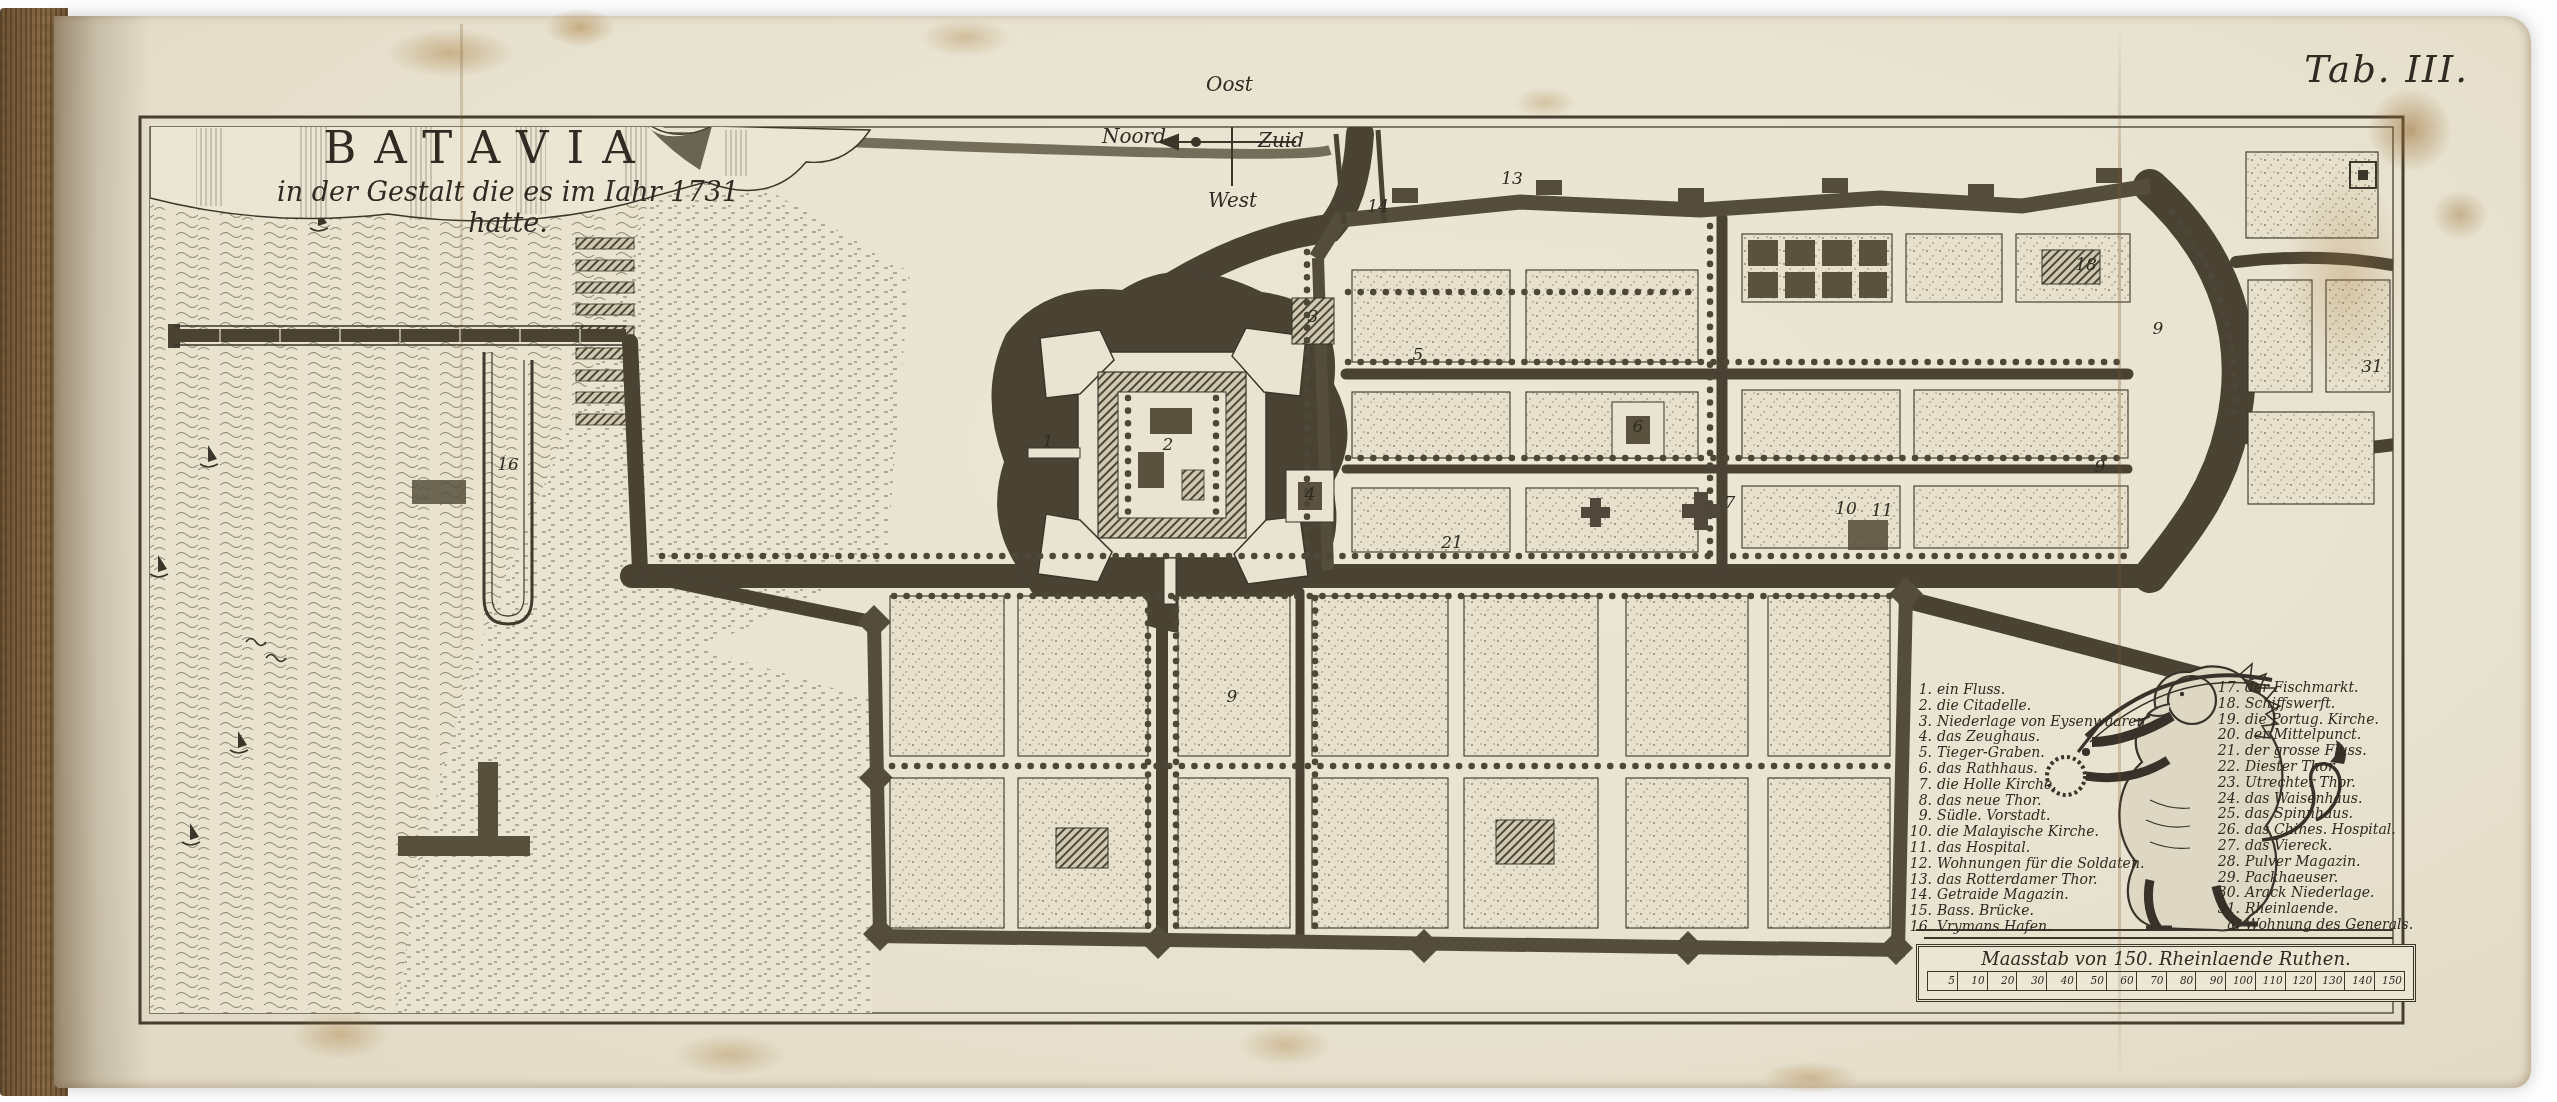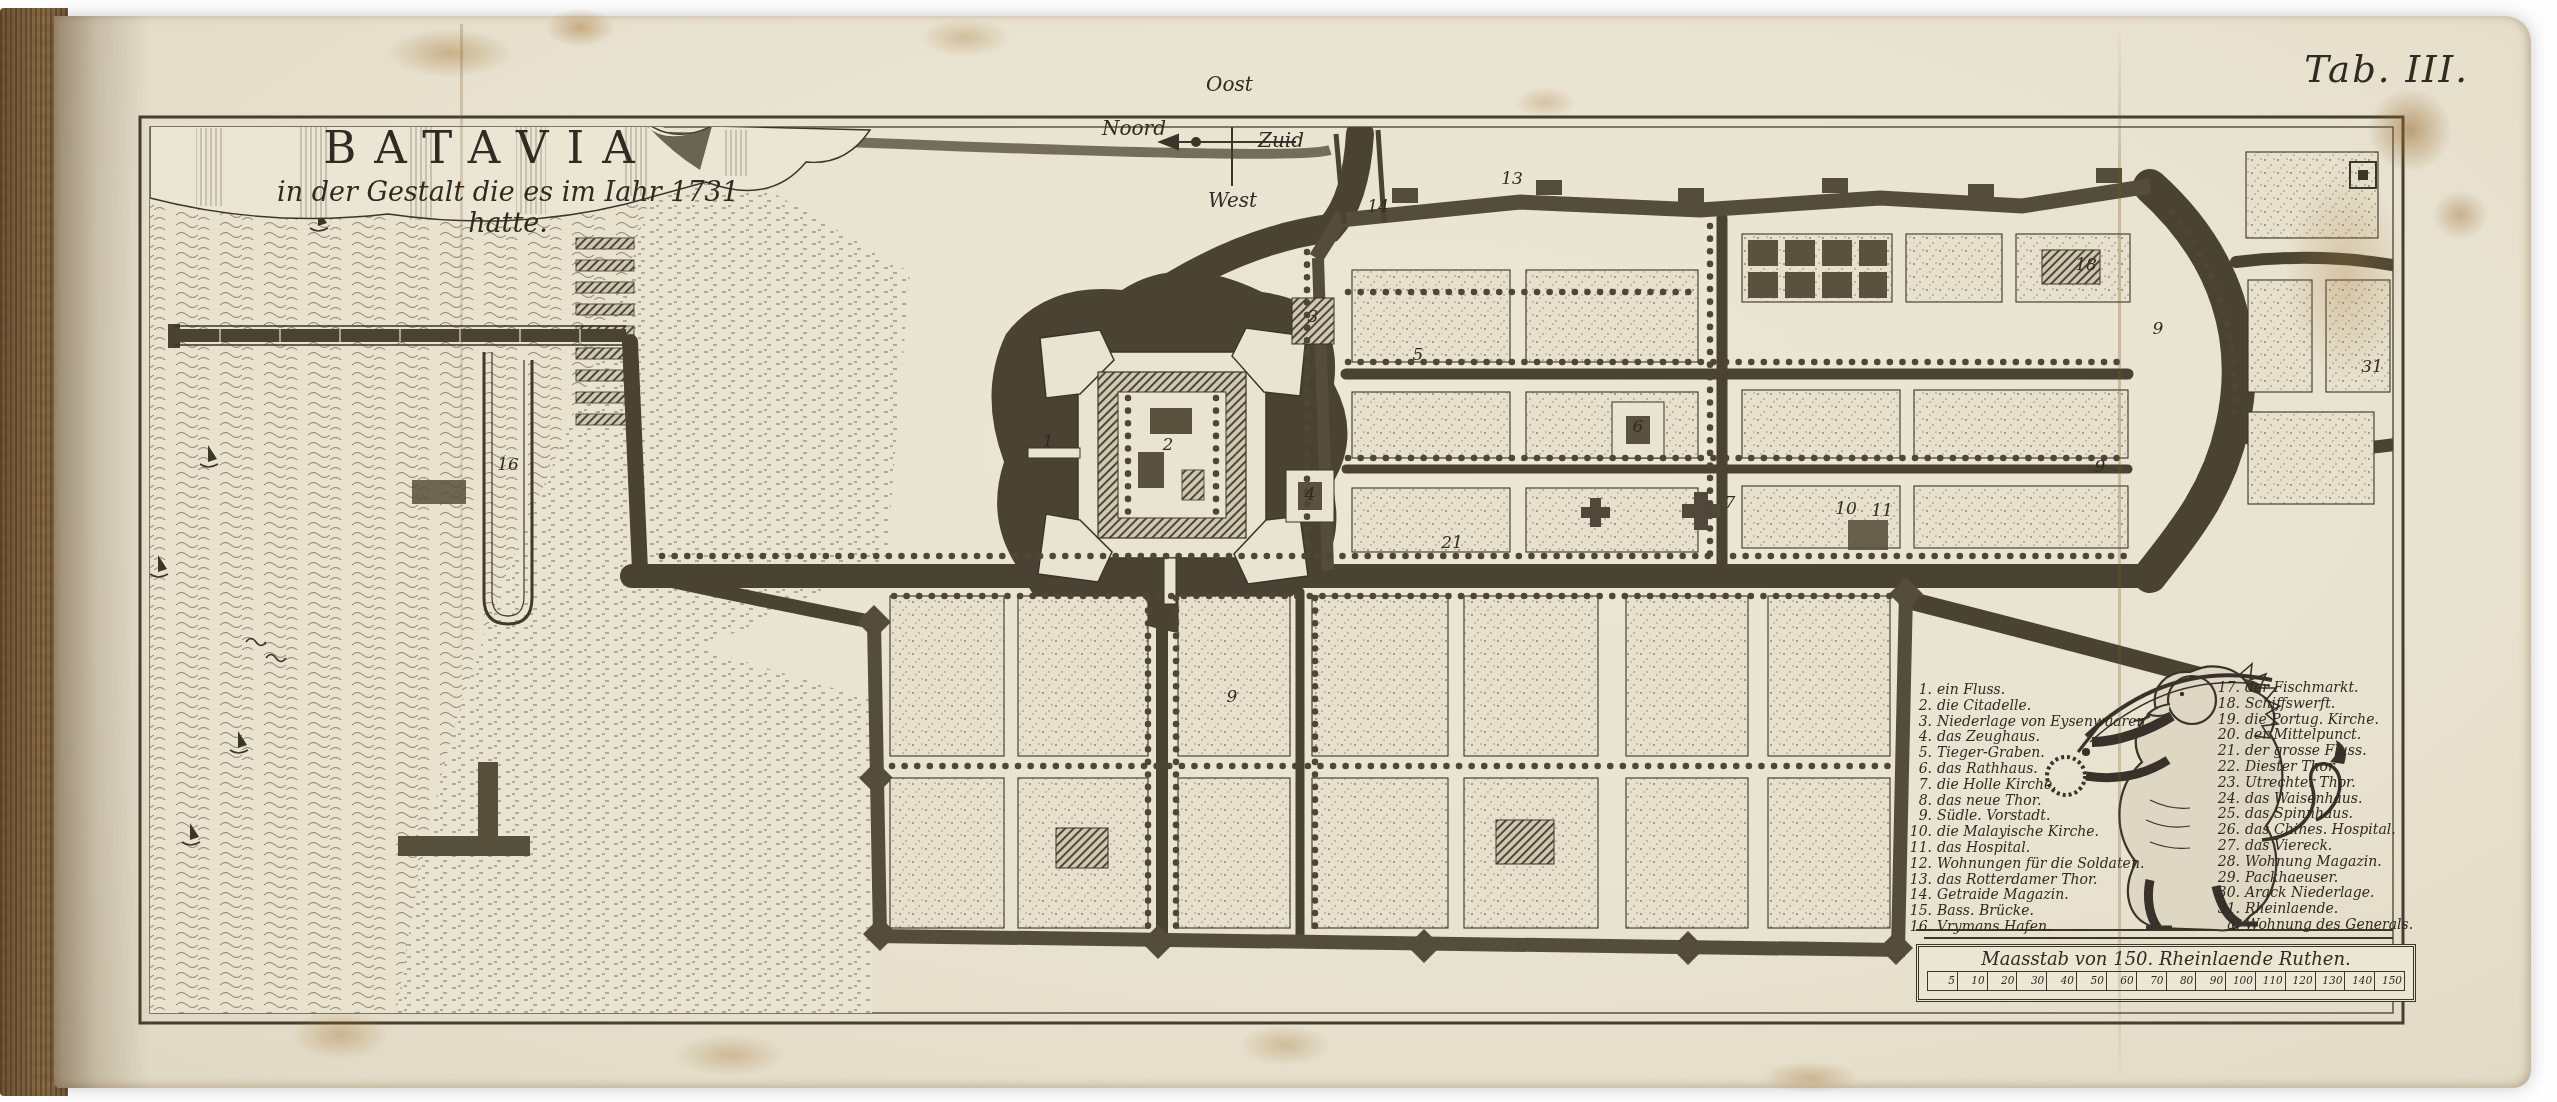--- a/index.html
+++ b/index.html
@@ -342,21 +342,21 @@
   </svg>
 
   <div class="tab-label">Tab. III.</div>
 
   <div class="map-title">
     <span class="main">BATAVIA</span>
     <span class="sub">in der Gestalt die es im Iahr 1731 hatte.</span>
   </div>
 
   <span class="compass-label" style="left:1206px;top:72px;font-style:italic;">Oost</span>
-  <span class="compass-label" style="left:1102px;top:116px;">Noord</span>
+  <span class="compass-label" style="left:1102px;top:124px;">Noord</span>
   <span class="compass-label" style="left:1258px;top:128px;">Zuid</span>
   <span class="compass-label" style="left:1208px;top:188px;">West</span>
 
   <div class="legend-col legend-left">
       <div class="leg-row">
         <span class="leg-n">1.</span>
         <span class="leg-l">ein Fluss.</span>
       </div>
       <div class="leg-row">
         <span class="leg-n">2.</span>
@@ -459,21 +459,21 @@
       <div class="leg-row">
         <span class="leg-n">26.</span>
         <span class="leg-l">das Chines. Hospital.</span>
       </div>
       <div class="leg-row">
         <span class="leg-n">27.</span>
         <span class="leg-l">das Viereck.</span>
       </div>
       <div class="leg-row">
         <span class="leg-n">28.</span>
-        <span class="leg-l">Wohnung Magazin.</span>
+        <span class="leg-l">Pulver Magazin.</span>
       </div>
       <div class="leg-row">
         <span class="leg-n">29.</span>
         <span class="leg-l">Packhaeuser.</span>
       </div>
       <div class="leg-row">
         <span class="leg-n">30.</span>
         <span class="leg-l">Arack Niederlage.</span>
       </div>
       <div class="leg-row">

